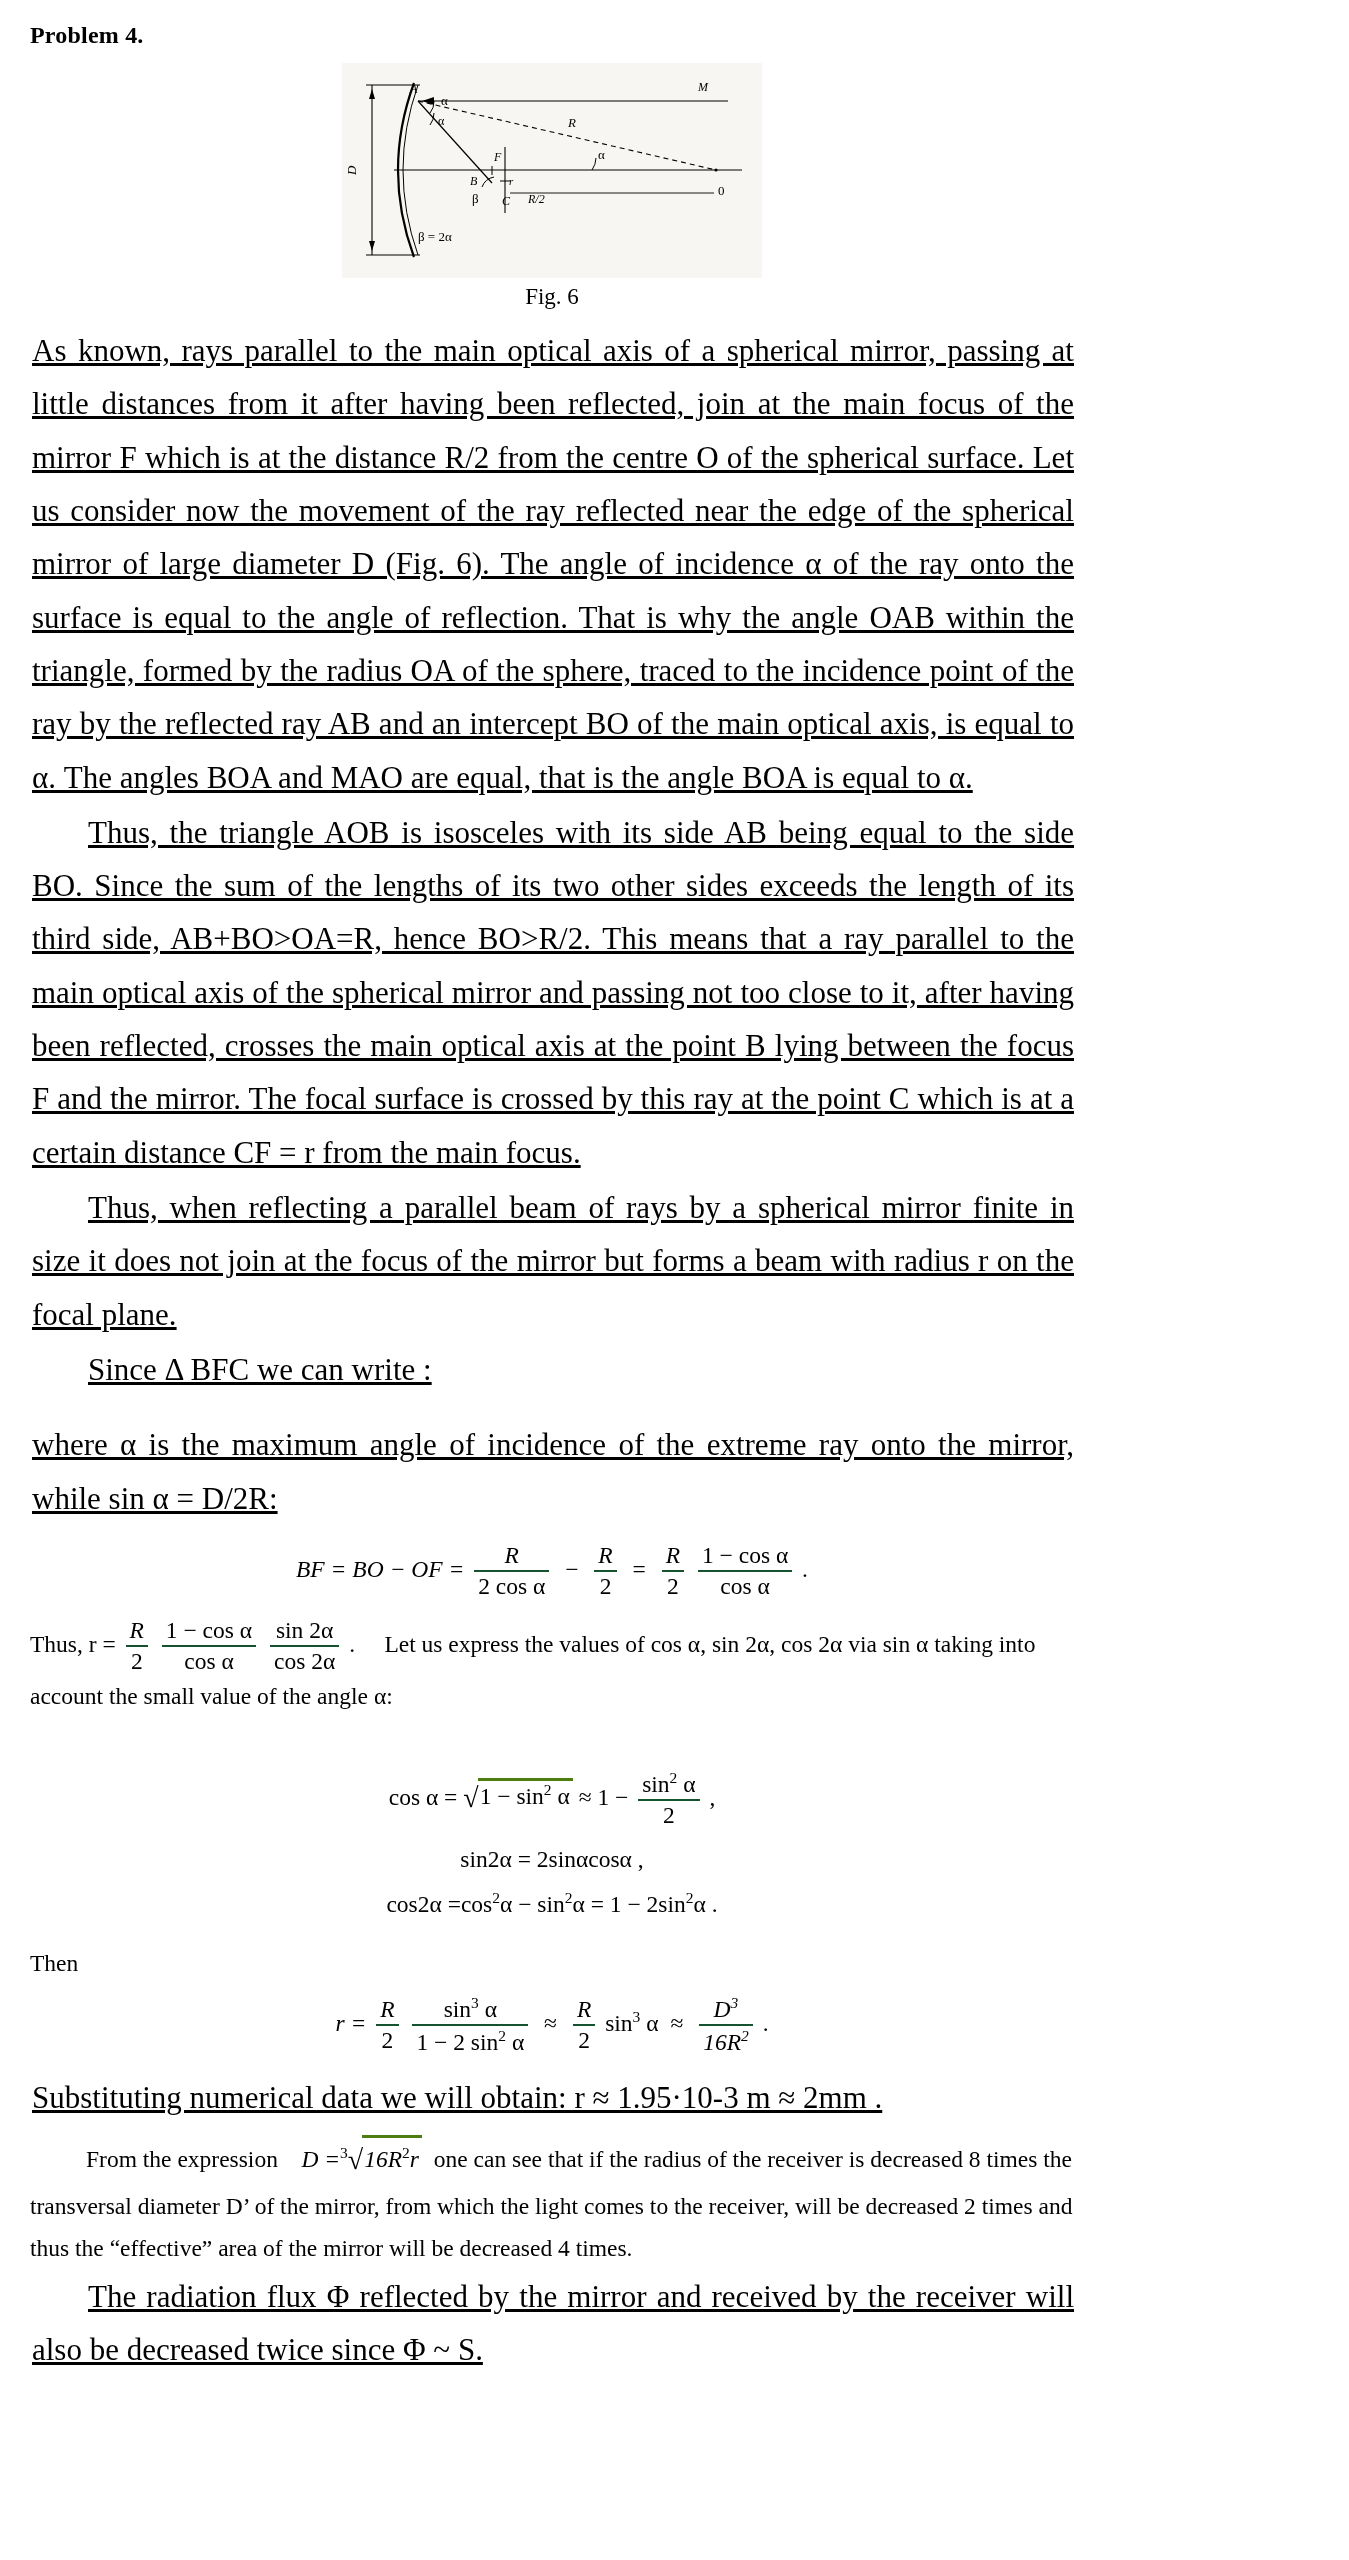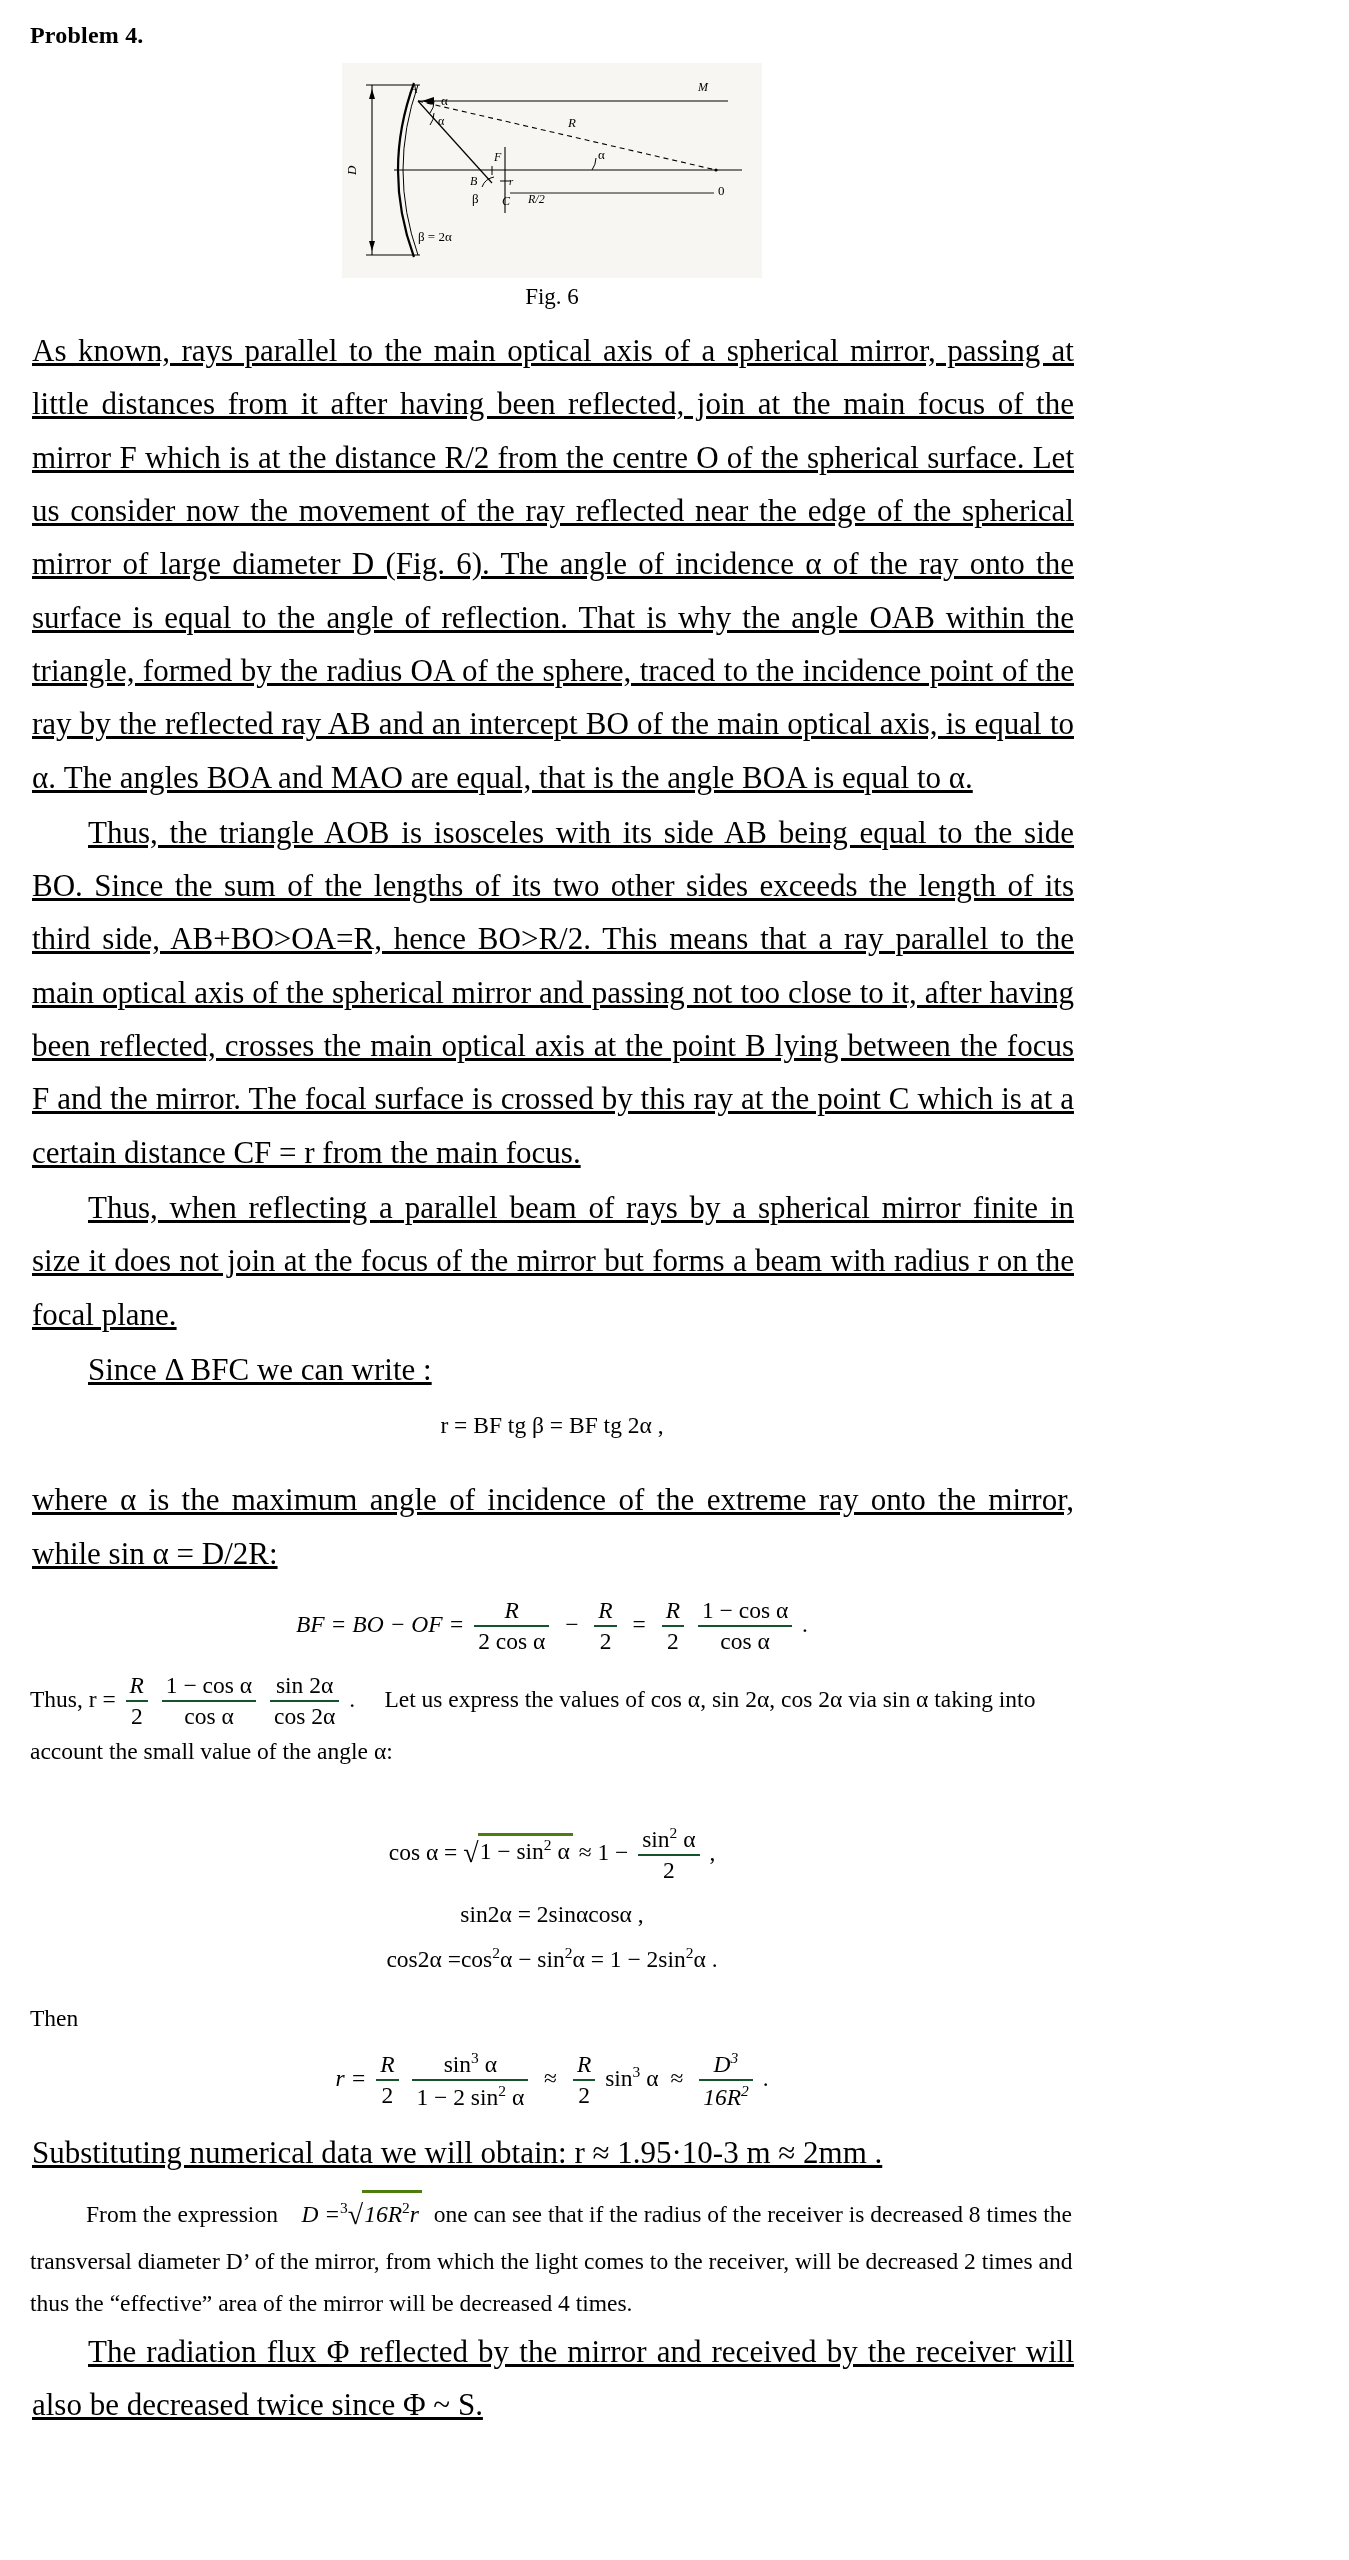--- a/index.html
+++ b/index.html
@@ -159,21 +159,20 @@
   </div>
 
   <p class="body noindent">As known, rays parallel to the main optical axis of a spherical mirror, passing at little distances from it after having been reflected, join at the main focus of the mirror F which is at the distance R/2 from the centre O of the spherical surface. Let us consider now the movement of the ray reflected near the edge of the spherical mirror of large diameter D (Fig. 6).  The angle of incidence α of the ray onto the surface is equal to the angle of reflection. That is why  the angle OAB within the triangle, formed by the radius OA of the sphere, traced to the incidence point  of the ray by the reflected ray AB and an intercept BO of the main optical axis, is equal to α. The angles BOA and MAO are equal, that is the angle BOA is equal to α.</p>
 
   <p class="body indent">Thus, the triangle AOB is isosceles with its side AB being equal to the side BO. Since the sum of the lengths of its two other sides exceeds the length of its third side, AB+BO&gt;OA=R,  hence BO&gt;R/2. This means that a ray parallel to the main optical axis of the spherical mirror and passing not too close to it, after having been reflected, crosses the main optical axis at the point B lying between the focus F and the mirror. The focal surface is crossed by this ray at the point C which is at a certain distance CF = r from the main focus.</p>
 
   <p class="body indent">Thus, when reflecting a parallel beam of rays by a spherical mirror finite in size it does not join at the focus of the mirror but forms a beam with radius r on the focal plane.</p>
 
   <p class="body indent">Since  Δ BFC we can write :</p>
 
-  <div class="math-center">r =  BF tg β = BF tg 2α ,</div>
 
   <div class="spacer-md"></div>
 
   <p class="body noindent">where α is the maximum angle of incidence of the extreme ray onto the mirror, while sin α = D/2R:</p>
 
   <div class="math-center">
     <span class="mi">BF = BO − OF =</span>
     <span class="frac">
       <span class="num mi">R</span>
       <span class="den">2 cos α</span>

